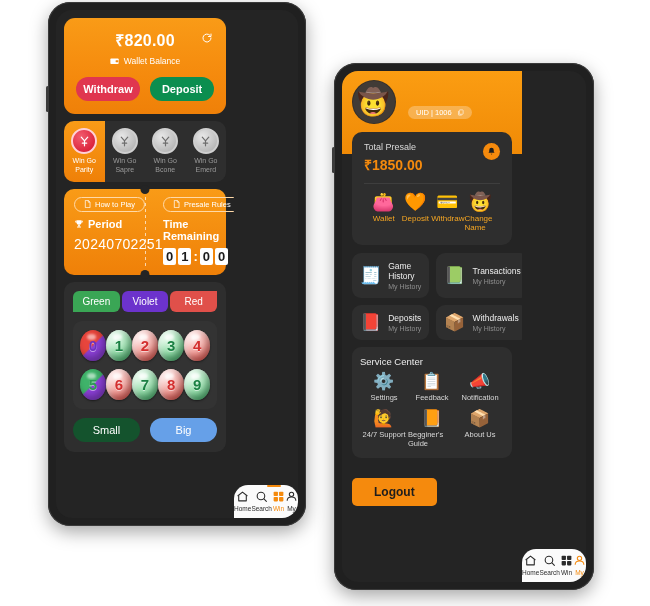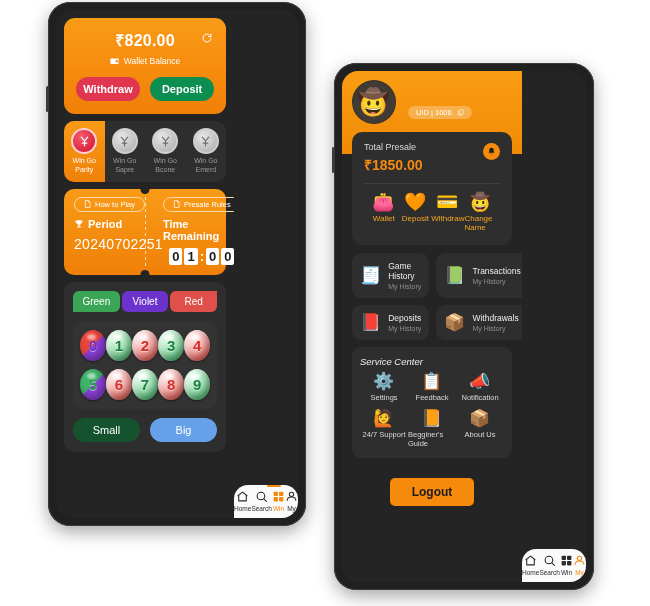--- a/index.html
+++ b/index.html
@@ -41,21 +41,21 @@
   .gtab.active .lbl{ color:#fff; }
 
   .period-card{ background:linear-gradient(180deg,#f99b17,#ef8008); border-radius:10px; padding:8px 10px 10px; position:relative;
                 display:flex; }
   .period-card .notch-t,.period-card .notch-b{ position:absolute; left:50%; transform:translateX(-50%);
       width:9px; height:9px; background:#242424; border-radius:50%; }
   .period-card .notch-t{ top:-4px; } .period-card .notch-b{ bottom:-4px; }
   .period-card .dashline{ position:absolute; left:50%; top:8px; bottom:8px; width:1px;
       background:repeating-linear-gradient(#ffffffaa 0 3px, transparent 3px 6px); }
   .pcol{ flex:1; display:flex; flex-direction:column; gap:6px; }
-  .pcol.right{ align-items:center; }
+  .pcol.right{ align-items:flex-start; }
   .pill{ border:1px solid #ffd9a8; border-radius:10px; padding:2px 9px; display:inline-flex; align-items:center; gap:4px;
          color:#fff; font-size:7.5px; width:max-content; }
   .ptitle{ display:flex; align-items:center; gap:4px; color:#fff; font-size:11px; font-weight:bold; }
   .pnum{ color:#fff; font-size:14px; letter-spacing:.3px; }
   .tremain{ color:#fff; font-size:11px; font-weight:bold; }
   .timer{ display:flex; align-items:center; gap:2px; }
   .tdig{ background:#fff; color:#1c1c1c; font-size:13px; font-weight:bold; border-radius:2px; padding:1px 3px; min-width:13px; text-align:center; }
   .tsep{ color:#fff; font-weight:bold; font-size:13px; }
 
   .bet-card{ background:#2e2e2e; border-radius:10px; padding:9px 9px 10px; display:flex; flex-direction:column; gap:9px; }
@@ -113,27 +113,27 @@
   .qlbl{ color:#f5a623; font-size:8px; }
 
   .p2-body{ padding:8px 10px 0; display:flex; flex-direction:column; gap:7px; }
   .hgrid{ display:grid; grid-template-columns:1fr 1fr; gap:7px; }
   .hcard{ background:#2e2e2e; border-radius:9px; padding:8px 8px; display:flex; align-items:center; gap:7px; }
   .hicon{ font-size:17px; line-height:1; }
   .htitle{ color:#ececec; font-size:8.5px; }
   .hsub{ color:#8e8e8e; font-size:7px; margin-top:2px; }
 
   .svc{ background:#2e2e2e; border-radius:9px; padding:9px 8px 10px; }
-  .svc-title{ color:#ececec; font-size:9.5px; margin-bottom:6px;font-style:italic; }
+  .svc-title{ color:#ececec; font-size:9.5px; margin-bottom:6px; }
   .svc-grid{ display:grid; grid-template-columns:repeat(3,1fr); row-gap:8px; }
   .svc-item{ display:flex; flex-direction:column; align-items:center; gap:3px; }
   .svc-ic{ font-size:17px; line-height:1; }
   .svc-lbl{ color:#d8d8d8; font-size:7.5px; }
 
-  .logout-wrap{ display:flex; justify-content:center; padding:13px 0 0; }
+  .logout-wrap{ display:flex; padding:13px 0 0; }
   .logout{ background:#f58a0d; color:#1d1d1d; font-size:12px; font-weight:bold; padding:7px 22px; border-radius:5px; border:none; }
   .spacer{ flex:1; }
 </style>
 </head>
 <body>
 
 <div class="stage">
 
   <div class="phone" id="phone1">
     <div class="screen">

